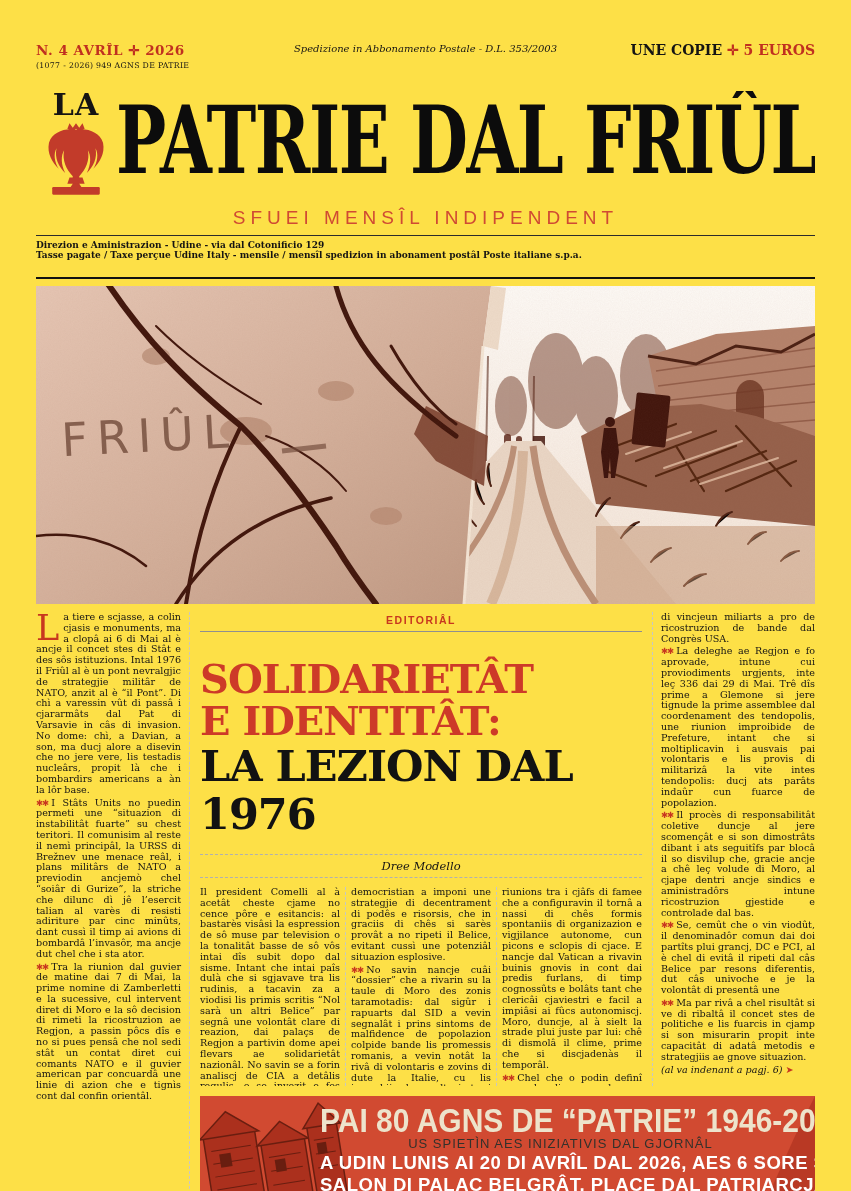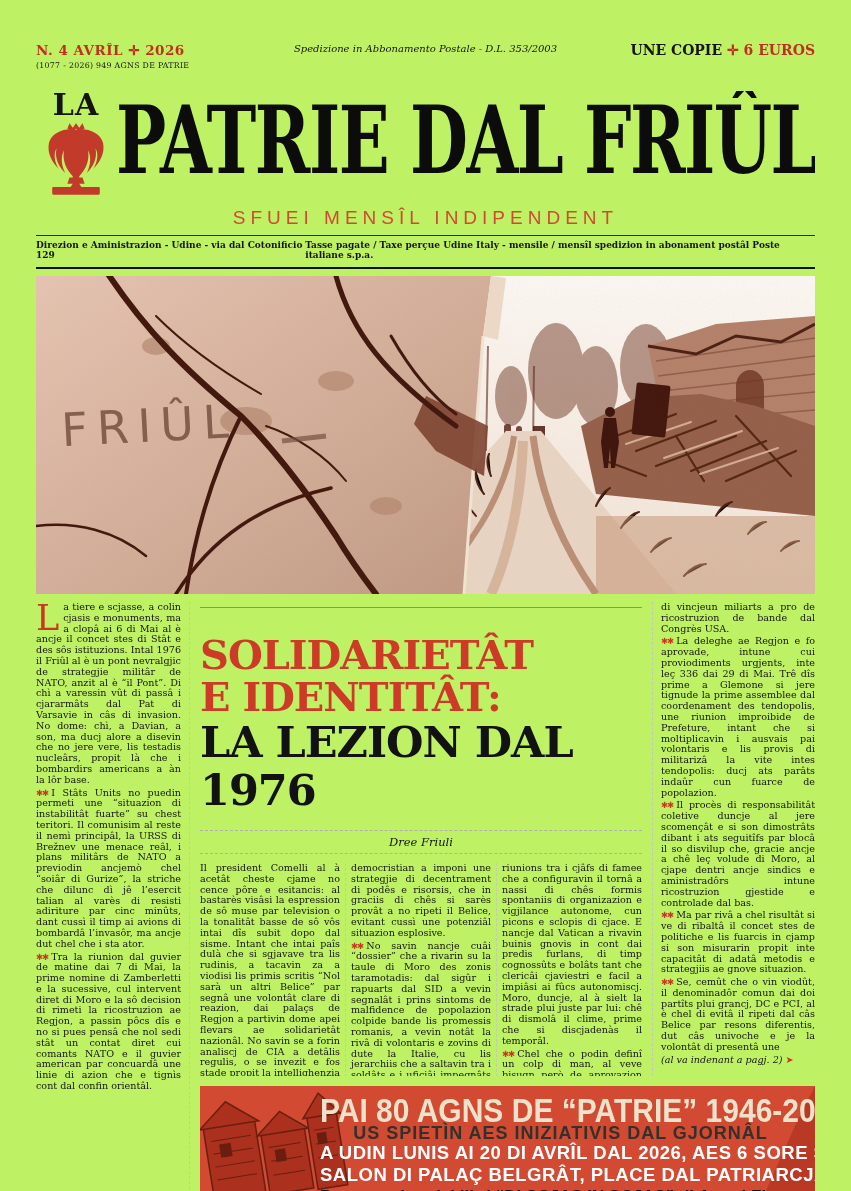--- a/index.html
+++ b/index.html
@@ -1,17 +1,17 @@
 <!DOCTYPE html>
 <html><head>
 <meta charset="utf-8">
 <style>
   html,body{margin:0;padding:0;background:#e8e8e6;}
   .page{
-    position:relative;width:851px;height:1191px;background:#bef264;margin:0 auto;
+    position:relative;width:851px;height:1191px;background:#fde047;margin:0 auto;
     font-family:"DejaVu Serif",serif;color:#151413;overflow:hidden;
   }
   .inner{width:779px;margin:0 auto;}
 
   
   .topbar{display:flex;justify-content:space-between;align-items:flex-start;margin-top:42px;}
   .issue-block{width:190px;}
   .issue{color:#c03020;font-weight:bold;font-size:13.5px;letter-spacing:.5px;}
   .anniv{font-size:7.8px;margin-top:3px;letter-spacing:.3px;}
   .postal{flex:1;text-align:center;font-style:italic;font-size:10px;line-height:13px;}
@@ -25,21 +25,21 @@
   .title-wrap{flex:1;overflow:hidden;position:relative;}
   .big-title{
     position:absolute;left:0;top:-6px;white-space:nowrap;font-weight:bold;font-size:88px;
     letter-spacing:-2px;transform:scale(0.76,1.06);transform-origin:left top;color:#0c0c0c;
   }
   .subtitle{
     text-align:center;color:#d04a33;font-family:"Liberation Sans",sans-serif;
     font-size:19px;letter-spacing:5px;margin-top:4px;font-weight:500;
   }
   .rule-thin{border:none;border-top:1px solid #2b2b2b;margin:6px 0 0 0;}
-  .infobar{display:flex;justify-content:space-between;font-size:9px;font-weight:bold;padding:4px 0 7px 0;}
+  .infobar{display:flex;justify-content:space-between;font-size:9px;font-weight:bold;padding:4px 0 17px 0;flex-direction:column;}
   .rule-thick{border:none;border-top:2px solid #111;margin:0 0 0 0;}
 
   
   .photo{display:block;margin-top:7px;}
 
   
   .ed-grid{display:grid;grid-template-columns:154px 442px 163px;grid-template-rows:474px 118px;column-gap:10px;margin-top:8px;}
   .colL{grid-column:1;grid-row:1/3;border-right:1px dashed #c6c6c6;padding-right:8px;overflow:hidden;}
   .centerB{grid-column:2;grid-row:1;overflow:hidden;}
   .colR{grid-column:3;grid-row:1;border-left:1px dashed #c6c6c6;padding-left:8px;overflow:hidden;}
@@ -60,42 +60,42 @@
     font-style:italic;font-size:11.5px;padding:4px 0;margin:16px 0 9px 0;}
   .bodycols{column-count:3;column-gap:11px;column-rule:1px dashed #c6c6c6;height:234px;overflow:hidden;}
 
   .cont-note{font-style:italic;font-size:9.6px;margin-top:2px;}
   .cont-arrow{color:#c8371f;font-style:normal;}
 
   
   .banner-svg{position:absolute;left:0;top:0;}
   .banner-text{position:relative;text-align:center;padding:6px 14px 0 120px;font-family:"Liberation Sans",sans-serif;}
   .bt1{color:#ede3cb;font-weight:bold;font-size:30px;line-height:33px;letter-spacing:0px;transform:scaleY(1.12);transform-origin:center top;white-space:nowrap;}
-  .bt2{color:#33312b;font-weight:bold;font-size:18px;line-height:17px;letter-spacing:1px;white-space:nowrap;}
+  .bt2{color:#33312b;font-weight:normal;font-size:13px;line-height:17px;letter-spacing:1px;white-space:nowrap;}
   .bt3{color:#ffffff;font-weight:bold;font-size:18.5px;line-height:22px;letter-spacing:.5px;white-space:nowrap;}
   .bt4{color:#ffffff;font-weight:bold;font-size:18.5px;line-height:22px;letter-spacing:.5px;white-space:nowrap;}
   .bt5{color:#141414;font-weight:bold;font-size:17px;line-height:21px;white-space:nowrap;}
 </style>
 </head>
 <body>
 
 <div class="page">
   <div class="inner">
 
     <div class="topbar">
       <div class="issue-block">
         <div class="issue">N. 4 AVRÎL ✛ 2026</div>
         <div class="anniv">(1077 - 2026) 949 AGNS DE PATRIE</div>
       </div>
       <div class="postal">
         <div>Spedizione in Abbonamento Postale - D.L. 353/2003</div>
       </div>
       <div class="price-block">
         <span>UNE COPIE</span>
-        <span class="price-red">✛ 6 EUROS</span>
+        <span class="price-red">✛ 5 EUROS</span>
       </div>
     </div>
 
     <div class="masthead">
       <div class="logo-col">
         <div class="logo-la">LA</div>
         <svg width="66" height="80" viewBox="0 0 60 74">
           <g fill="#c23b2a">
             <path d="M30 4 l3 4 3-4 2 5 -5 3 -3-3 -3 3 -5-3 2-5 3 4z"></path>
             <path d="M30 10 C20 8 8 12 5 22 C3 32 8 40 14 46 C10 40 9 32 12 27 C10 36 14 44 20 50 C16 42 16 34 19 29 C17 38 21 47 27 53 L27 60 23 66 30 63 37 66 33 60 33 53 C39 47 43 38 41 29 C44 34 44 42 40 50 C46 44 50 36 48 27 C51 32 50 40 46 46 C52 40 57 32 55 22 C52 12 40 8 30 10 Z"></path>
@@ -234,41 +234,42 @@
     <div class="ed-grid">
 
       <div class="colL bodytext">
         <p><span class="dropcap">L</span><span>a tiere e scjasse, a colin cjasis e monuments, ma a clopâ ai 6 di Mai al è ancje il concet stes di Stât e des sôs istituzions. Intal 1976 il Friûl al è un pont nevralgjic de strategjie militâr de NATO, anzit al è “il Pont”. Di chì a varessin vût di passâ i cjararmâts dal Pat di Varsavie in câs di invasion. No dome: chì, a Davian, a son, ma ducj alore a disevin che no jere vere, lis testadis nucleârs, propit là che i bombardirs americans a àn la lôr base.</span></p>
         <p><span class="pmark">✱✱</span><span>I Stâts Units no puedin permeti une “situazion di instabilitât fuarte” su chest teritori. Il comunisim al reste il nemì principâl, la URSS di Brežnev une menace reâl, i plans militârs de NATO a previodin ancjemò chel “soiâr di Gurize”, la striche che dilunc dì jê l’esercit talian al varès di resisti adiriture par cinc minûts, dant cussì il timp ai avions di bombardâ l’invasôr, ma ancje dut chel che i sta ator.</span></p>
         <p><span class="pmark">✱✱</span><span>Tra la riunion dal guvier de matine dai 7 di Mai, la prime nomine di Zamberletti e la sucessive, cul intervent diret di Moro e la sô decision di rimeti la ricostruzion ae Regjon, a passin pôcs dîs e no si pues pensâ che nol sedi stât un contat diret cui comants NATO e il guvier american par concuardâ une linie di azion che e tignìs cont dal confin orientâl.</span></p>
 
       </div>
 
       <div class="centerB">
+        <div class="kicker">EDITORIÂL</div>
         <hr class="kicker-rule">
         <div class="headline">
           <div class="hl-red">SOLIDARIETÂT</div>
           <div class="hl-red">E IDENTITÂT:</div>
           <div class="hl-black">LA LEZION DAL 1976</div>
         </div>
-        <div class="byline">Dree Friuli</div>
+        <div class="byline">Dree Modello</div>
         <div class="bodycols bodytext">
           <p><span>Il president Comelli al à acetât cheste cjame no cence pôre e esitancis: al bastarès visâsi la espression de sô muse par television o la tonalitât basse de sô vôs intai dîs subit dopo dal sisme. Intant che intai paîs dulà che si sgjavave tra lis rudinis, a tacavin za a viodisi lis primis scritis “Nol sarà un altri Belice” par segnâ une volontât clare di reazion, dai palaçs de Regjon a partivin dome apei flevars ae solidarietât nazionâl. No savin se a forin analiscj de CIA a detâlis regulis, o se invezit e fos stade propit la intellighenzia politiche dal statist democristian a imponi une strategjie di decentrament di podês e risorsis, che in graciis di chês si sarès provât a no ripeti il Belice, evitant cussì une potenziâl situazion esplosive.</span></p>
           <p><span class="pmark">✱✱</span><span>No savin nancje cuâi “dossier” che a rivarin su la taule di Moro des zonis taramotadis: dal sigûr i rapuarts dal SID a vevin segnalât i prins sintoms de malfidence de popolazion colpide bande lis promessis romanis, a vevin notât la rivâ di volontaris e zovins di dute la Italie, cu lis jerarchiis che a saltavin tra i soldâts e i uficiâi impegnâts tra lis maseriis, lis primis riunions tra i cjâfs di famee che a configuravin il tornâ a nassi di chês formis spontaniis di organizazion e vigjilance autonome, cun picons e sclopis di cjace. E nancje dal Vatican a rivavin buinis gnovis in cont dai predis furlans, di timp cognossûts e bolâts tant che clericâi cjaviestri e facil a impiâsi ai fûcs autonomiscj. Moro, duncje, al à sielt la strade plui juste par lui: chê di dismolâ il clime, prime che si discjadenàs il temporâl.</span></p>
           <p><span class="pmark">✱✱</span><span>Chel che o podin definî un colp di man, al veve bisugn però de aprovazion americane che no je mancjade cu la rivade in Friûl dal vicepresident Rockefeller ai 13 di Mai, e cul anunzi dal stanziament</span></p>
         </div>
       </div>
 
       <div class="colR bodytext">
         <p><span>di vincjeun miliarts a pro de ricostruzion de bande dal Congrès USA.</span></p>
         <p><span class="pmark">✱✱</span><span>La deleghe ae Regjon e fo aprovade, intune cui proviodiments urgjents, inte leç 336 dai 29 di Mai. Trê dîs prime a Glemone si jere tignude la prime assemblee dal coordenament des tendopolis, une riunion improibide de Prefeture, intant che si moltiplicavin i ausvais pai volontaris e lis provis di militarizâ la vite intes tendopolis: ducj ats parâts indaûr cun fuarce de popolazion.</span></p>
         <p><span class="pmark">✱✱</span><span>Il procès di responsabilitât coletive duncje al jere scomençât e si son dimostrâts dibant i ats seguitîfs par blocâ il so disvilup che, gracie ancje a chê leç volude di Moro, al cjape dentri ancje sindics e aministradôrs intune ricostruzion gjestide e controlade dal bas.</span></p>
+        <p><span class="pmark">✱✱</span><span>Se, cemût che o vin viodût, il denominadôr comun dai doi partîts plui grancj, DC e PCI, al è chel di evitâ il ripeti dal câs Belice par resons diferentis, dut câs univoche e je la volontât di presentâ une</span></p>
         <p><span class="pmark">✱✱</span><span>Ma par rivâ a chel risultât si ve di ribaltâ il concet stes de politiche e lis fuarcis in cjamp si son misurarin propit inte capacitât di adatâ metodis e strategjiis ae gnove situazion.</span></p>
-        <p><span class="pmark">✱✱</span><span>Se, cemût che o vin viodût, il denominadôr comun dai doi partîts plui grancj, DC e PCI, al è chel di evitâ il ripeti dal câs Belice par resons diferentis, dut câs univoche e je la volontât di presentâ une</span></p>
-        <p class="cont-note"><span>(al va indenant a pagj. 2)</span> <span class="cont-arrow">➤</span></p>
+        <p class="cont-note"><span>(al va indenant a pagj. 6)</span> <span class="cont-arrow">➤</span></p>
       </div>
 
       <div class="bannerA">
         <svg class="banner-svg" width="615" height="118" viewBox="0 0 615 118">
           <g transform="rotate(-9 80 80)" stroke="#58170b" stroke-width="1.5" fill="#a52c1a" opacity=".85">
             <rect x="10" y="30" width="52" height="75"></rect>
             <polygon points="6,32 36,8 66,32"></polygon>
             <rect x="66" y="45" width="44" height="62"></rect>
             <polygon points="62,47 88,26 114,47"></polygon>
             <rect x="114" y="35" width="30" height="74"></rect>

